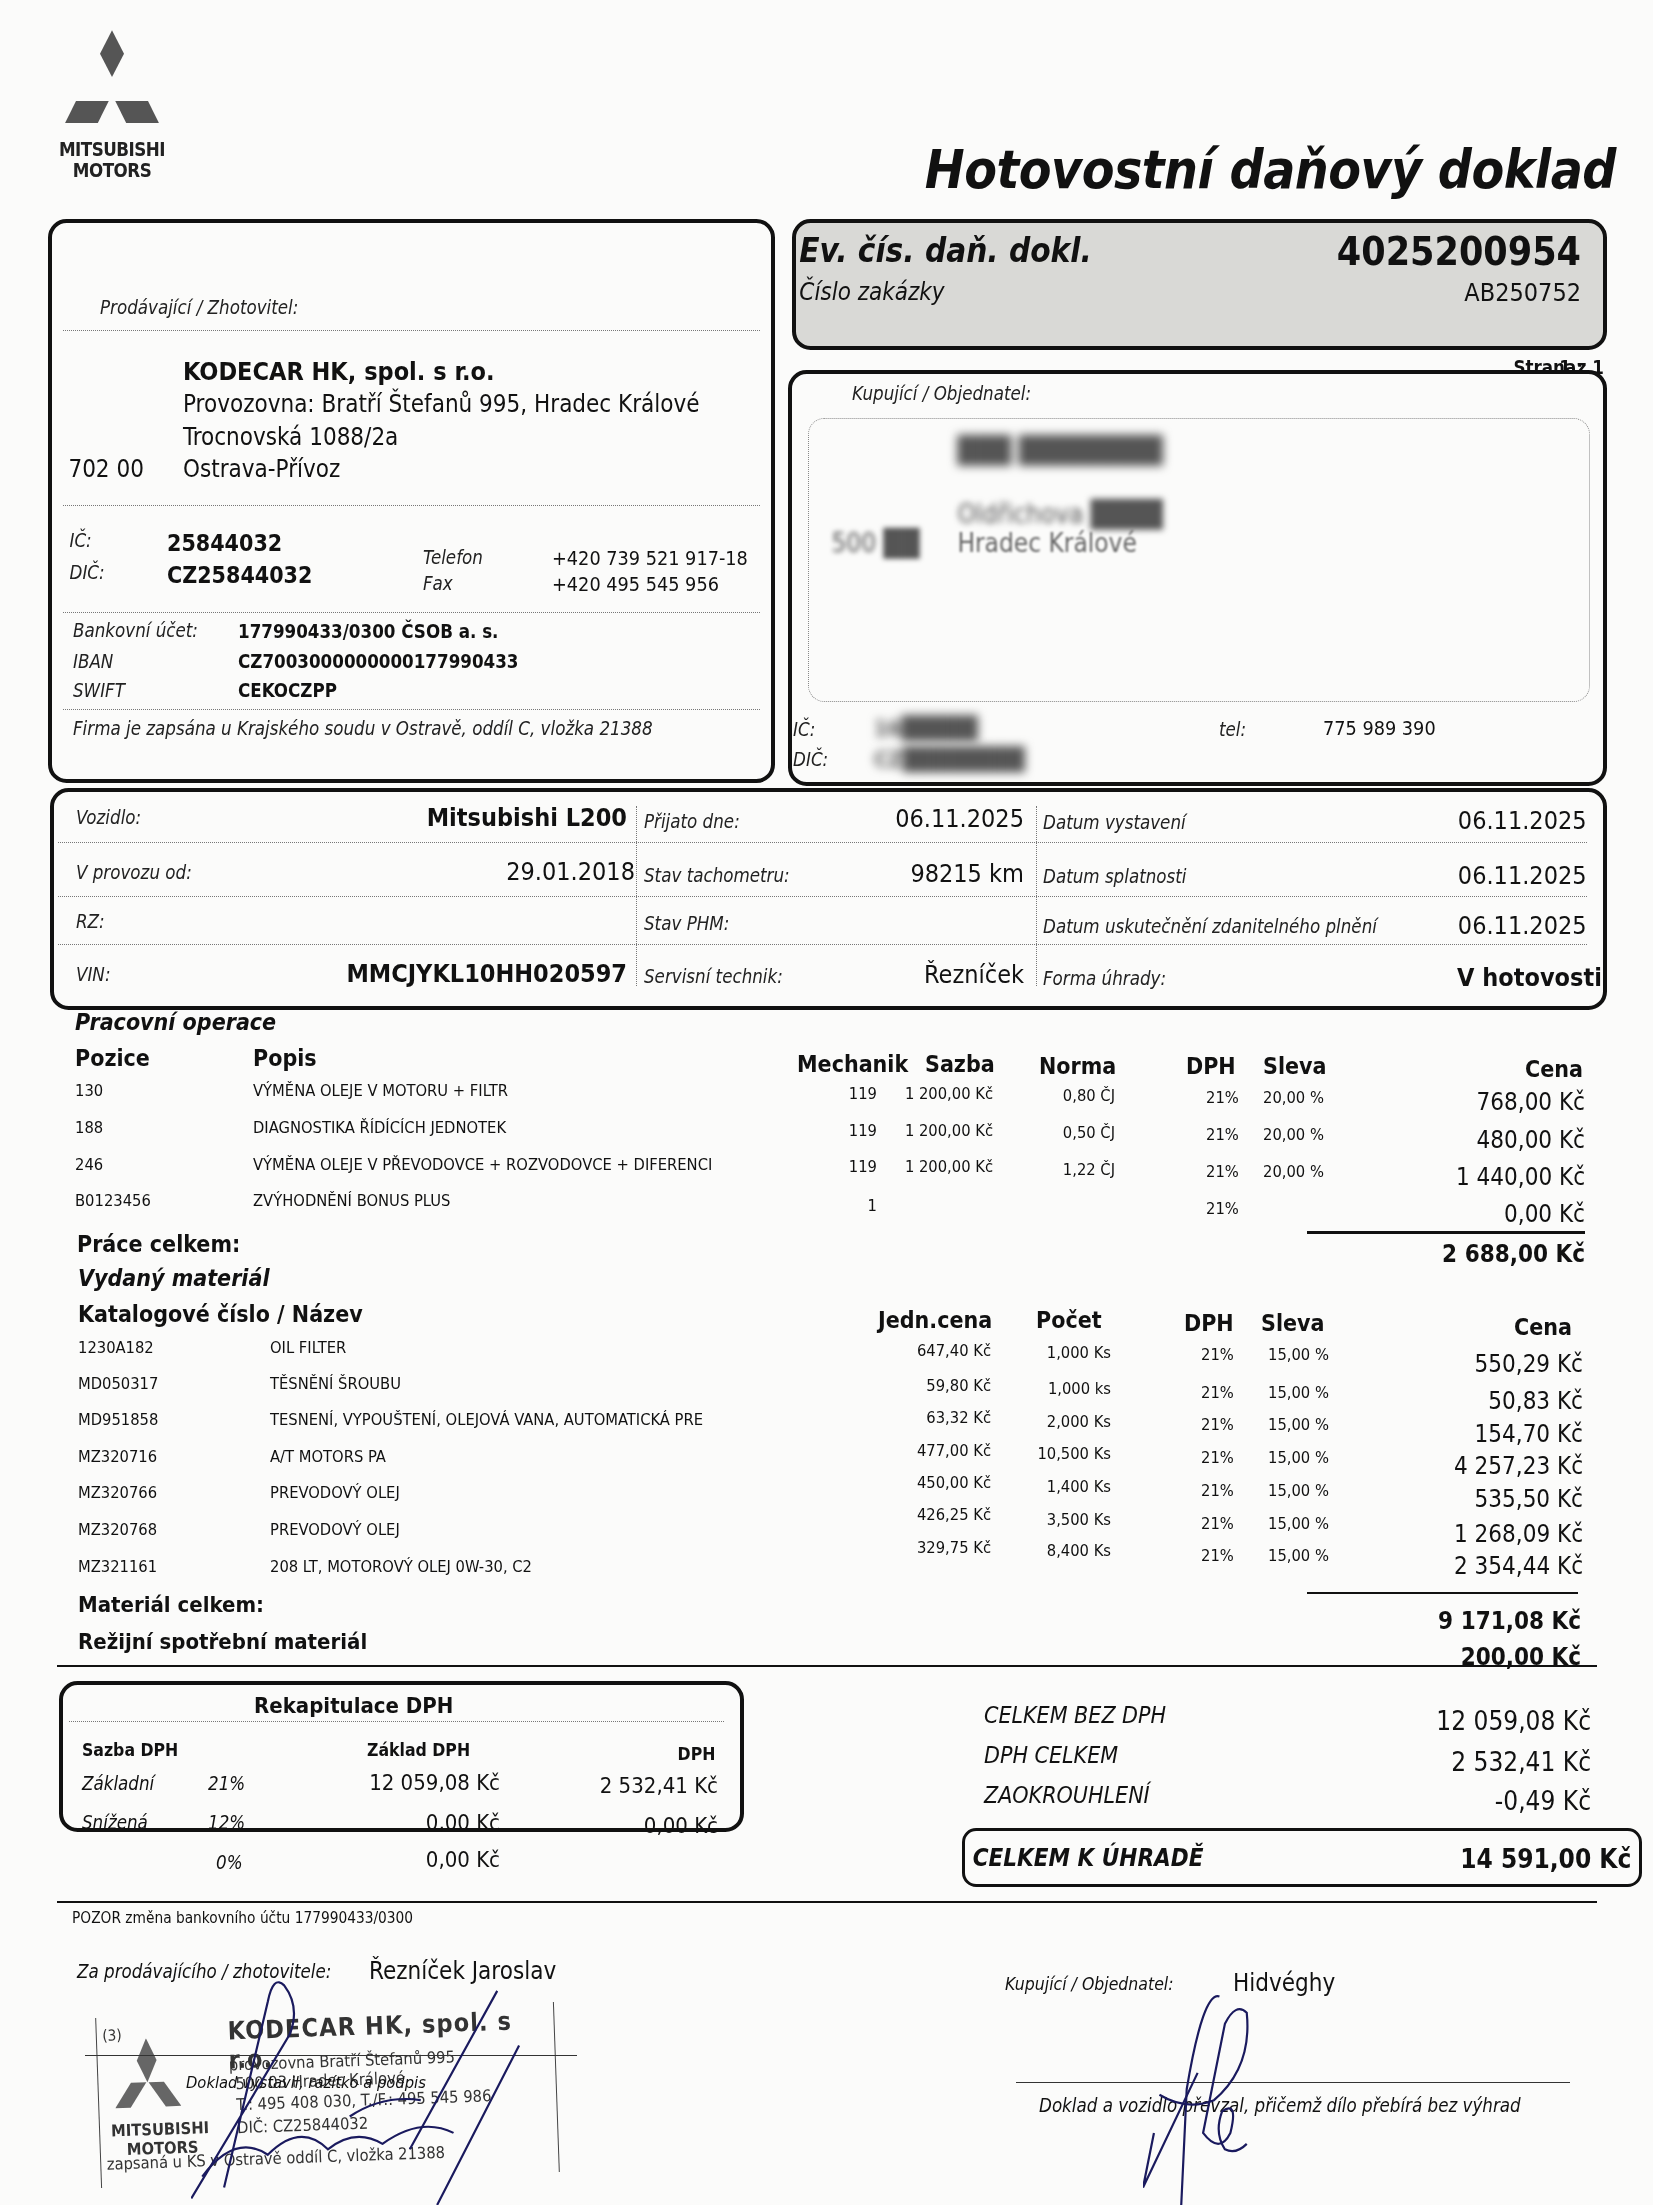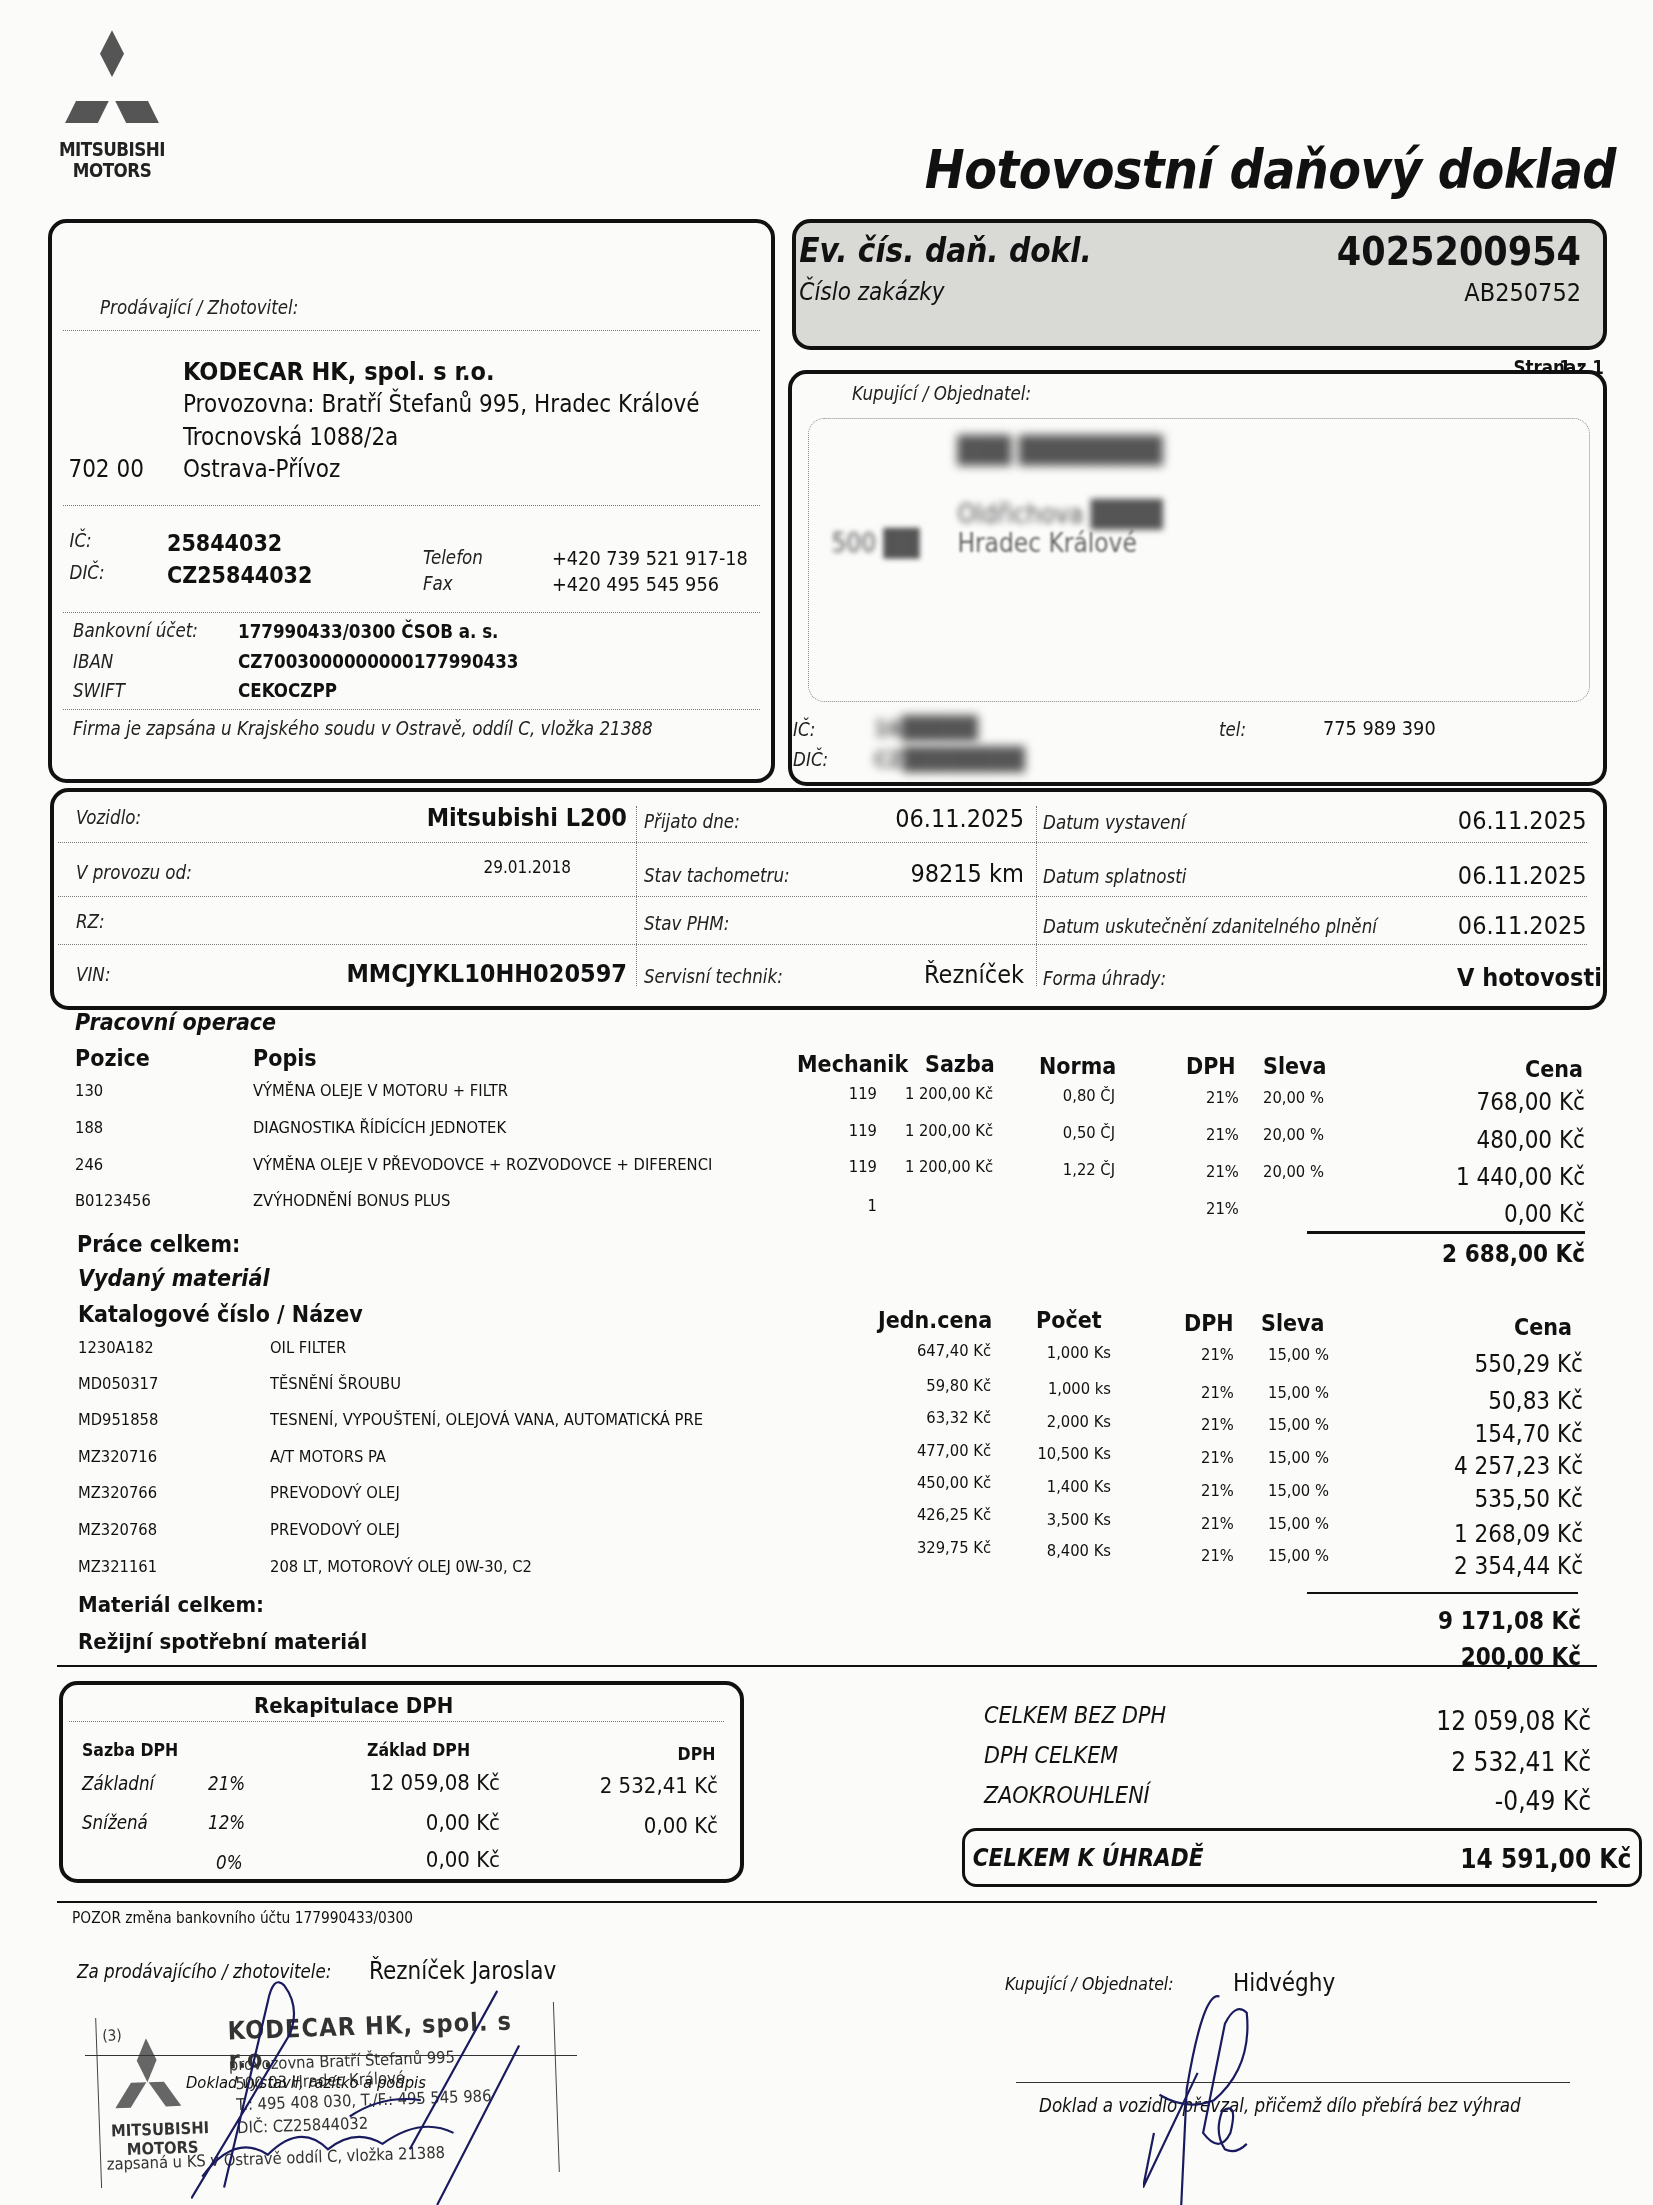--- a/index.html
+++ b/index.html
@@ -34,21 +34,21 @@
   .blur { filter: blur(4.9px); color: #555; }
 
   
   .vehicle-box { left: 50px; top: 788px; width: 1557px; height: 222px; }
 
   .sec-h { font-size: 23px; font-weight: bold; font-style: italic; }
   .col-h { font-size: 23px; font-weight: bold; }
   .cell { font-size: 16.4px; }
   .cellm { font-size: 24px; }
 
-  .vat-box { left: 59px; top: 1681px; width: 685px; height: 202px; }
+  .vat-box { left: 59px; top: 1681px; width: 685px; height: 151px; }
   .total-box { left: 962px; top: 1828px; width: 680px; height: 59px; border-width: 3.8px; border-radius: 14.2px; }
 
   .stamp { left: 98px; top: 2010px; width: 459px; height: 170px; border-left: 1.6px solid #444; border-right: 1.6px solid #444; transform: rotate(-2deg); color: #333; }
 </style>
 </head>
 <body>
 
 <div class="abs logo">
   <svg width="120" height="104" viewBox="0 0 220 190" style="position:absolute;left:0;top:0">
     <polygon points="110,0 132,43 110,86 88,43" fill="#555"></polygon>
@@ -117,21 +117,21 @@
 <div class="box vehicle-box">
   <div class="dots" style="left:4.4px;right:16.4px;top:50px"></div>
   <div class="dots" style="left:4.4px;right:16.4px;top:104px"></div>
   <div class="dots" style="left:4.4px;right:16.4px;top:152px"></div>
   <div class="vdots" style="left:582px;top:13.7px;height:180px"></div>
   <div class="vdots" style="left:982px;top:13.7px;height:180px"></div>
 
   <div class="abs lbl" style="left:22px;top:15.3px">Vozidlo:</div>
   <div class="abs b r" style="right:976px;top:11px;font-size:25px">Mitsubishi L200</div>
   <div class="abs lbl" style="left:22px;top:70px">V provozu od:</div>
-  <div class="abs r" style="right:1032px;top:65px;font-size:17px">29.01.2018</div>
+  <div class="abs r" style="right:968px;top:65px;font-size:25px">29.01.2018</div>
   <div class="abs lbl" style="left:22px;top:119px">RZ:</div>
   <div class="abs lbl" style="left:22px;top:172px">VIN:</div>
   <div class="abs b r" style="right:976px;top:167px;font-size:25px">MMCJYKL10HH020597</div>
 
   <div class="abs lbl" style="left:590px;top:18.6px">Přijato dne:</div>
   <div class="abs r" style="right:579px;top:12px;font-size:25px">06.11.2025</div>
   <div class="abs lbl" style="left:590px;top:73px">Stav tachometru:</div>
   <div class="abs r" style="right:579px;top:67px;font-size:25px">98215 km</div>
   <div class="abs lbl" style="left:590px;top:121px">Stav PHM:</div>
   <div class="abs lbl" style="left:590px;top:174px">Servisní technik:</div>

